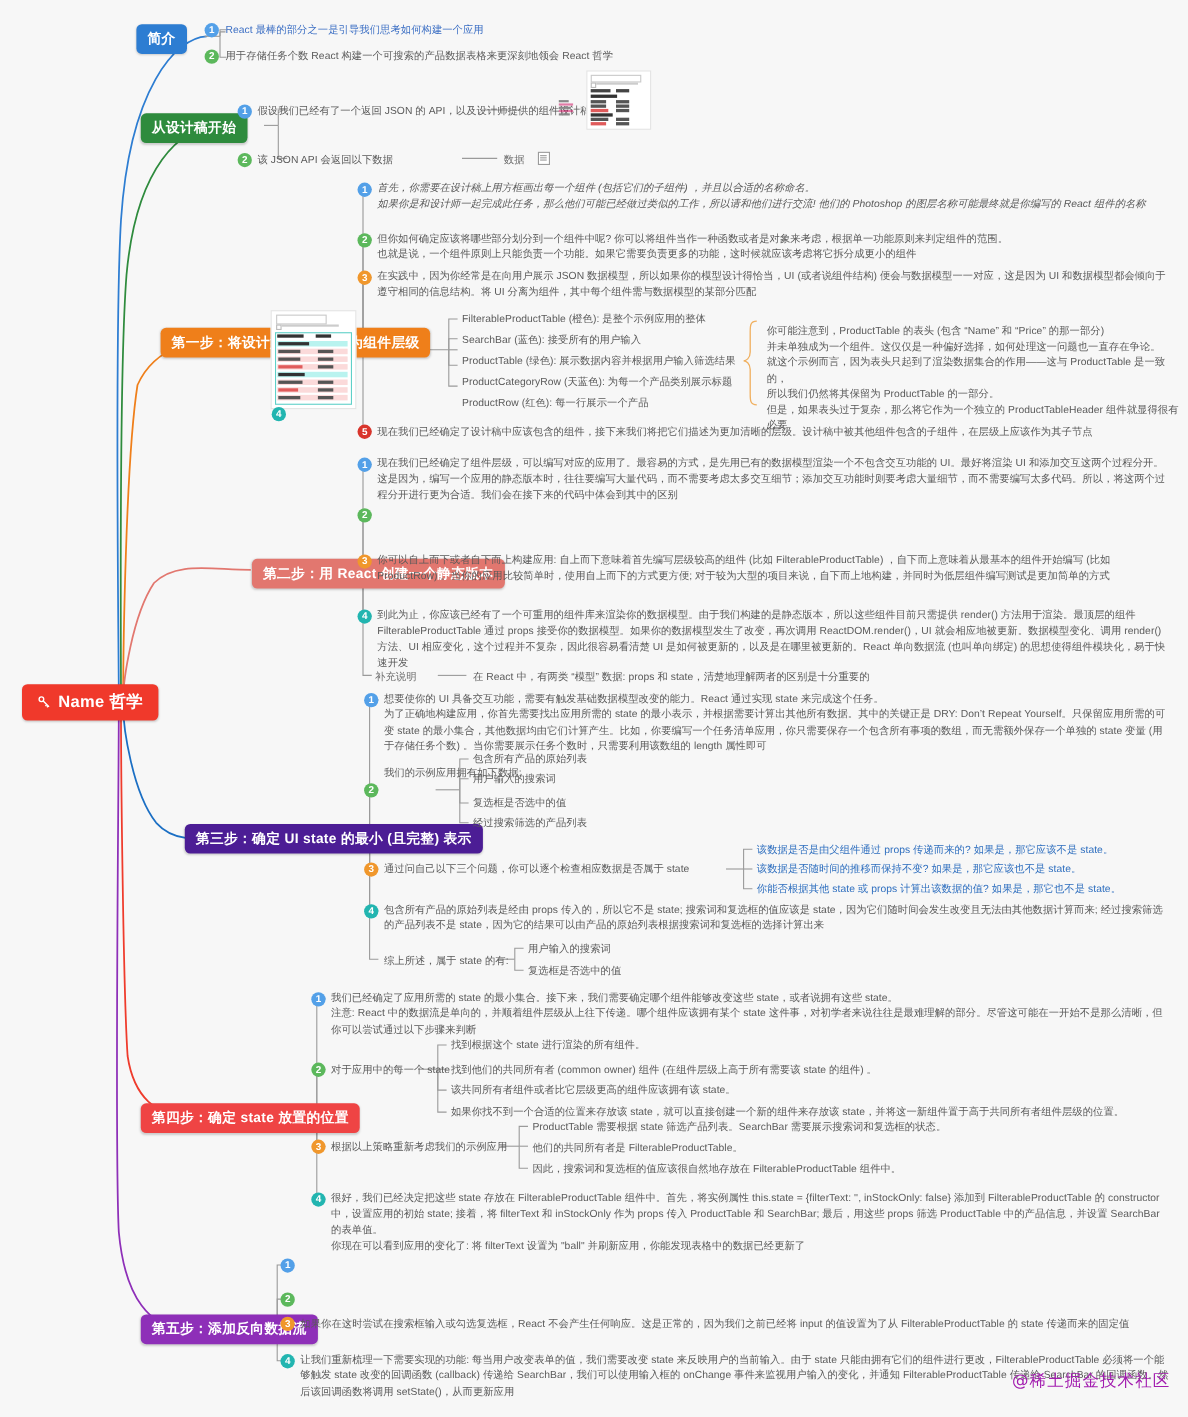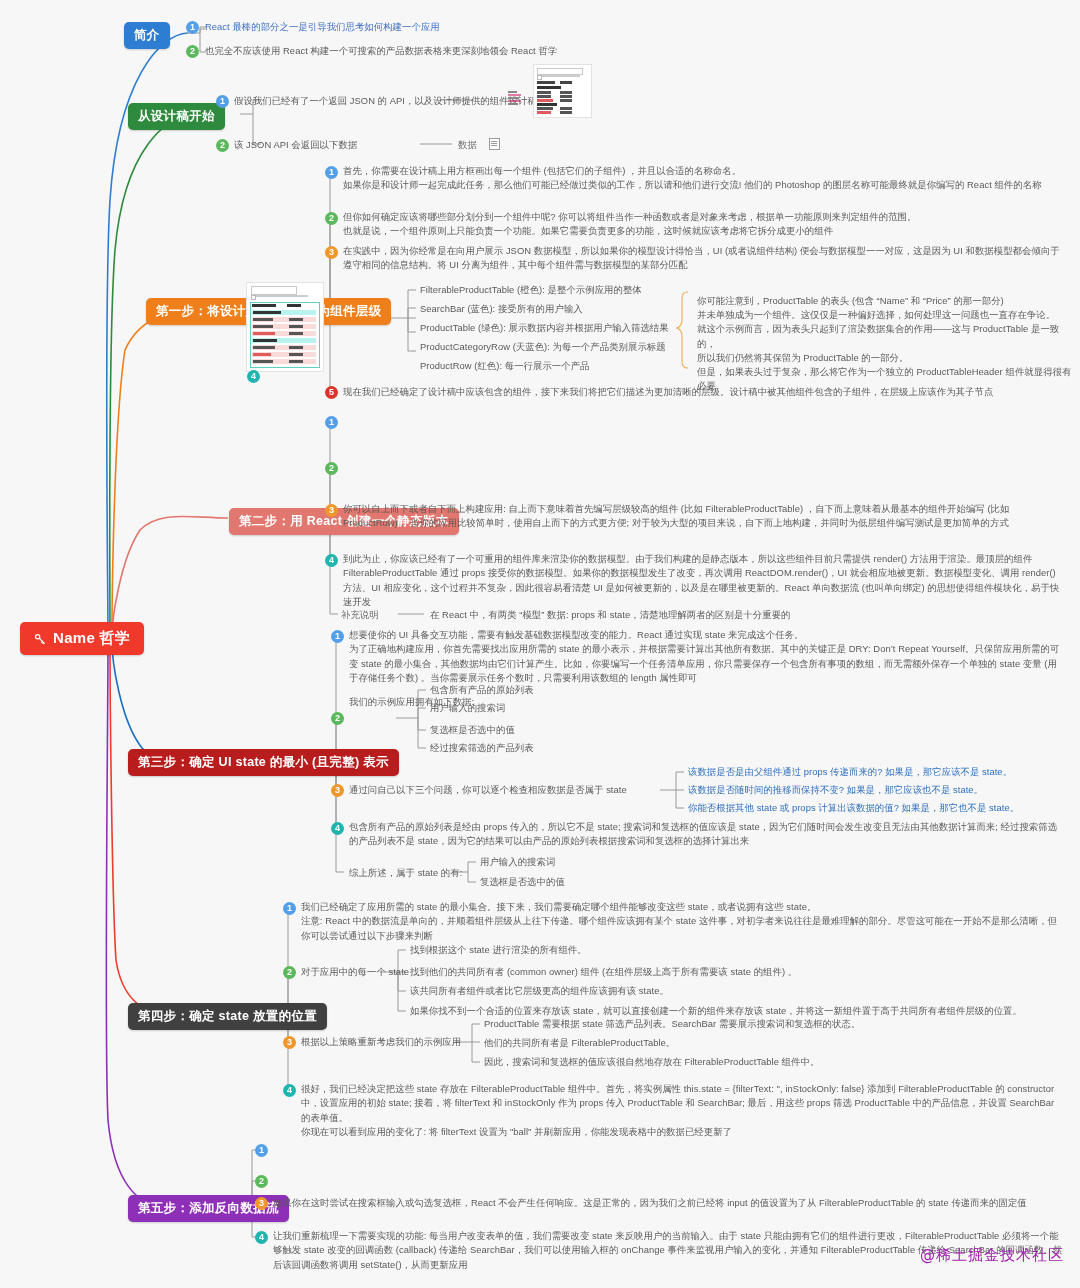--- a/index.html
+++ b/index.html
@@ -15,22 +15,22 @@
   .pill{
     position:absolute;color:#fff;font-weight:bold;border-radius:5px;
     padding:5px 10px;white-space:nowrap;letter-spacing:.3px;
     box-shadow:0 1px 2px rgba(0,0,0,.18);
   }
   .pill.root{font-size:15px;padding:7px 14px;background:#f0392b;display:flex;align-items:center;gap:6px;}
   .pill.b1{background:#2d7dd2;font-size:12.5px;}
   .pill.b2{background:#2e8b3d;font-size:12.5px;}
   .pill.b3{background:#ef7f1a;font-size:12.5px;}
   .pill.b4{background:#e2776f;font-size:12.5px;}
-  .pill.b5{background:#b91c1c;font-size:12.5px;}
-  .pill.b6{background:#404040;font-size:12.5px;}
+  .pill.b5{background:#4c1d95;font-size:12.5px;margin-left:40px;}
+  .pill.b6{background:#ef4444;font-size:12.5px;}
   .pill.b7{background:#8e2fb8;font-size:12.5px;}
   .key-icon{display:inline-block;width:13px;height:13px;}
 
   
   .bullet{
     position:absolute;width:13px;height:13px;border-radius:50%;
     color:#fff;font-size:9px;line-height:13px;text-align:center;
     font-weight:bold;font-family:"Liberation Sans",sans-serif;
   }
   .n1{background:#53a0e8;}
@@ -174,21 +174,21 @@
     </span>
     <span>Name 哲学</span>
   </div>
 
   <div class="pill b1" style="left:124px;top:22px;">
     <span>简介</span>
   </div>
   <div class="bullet n1" style="left:186px;top:21px;">1</div>
   <div class="txt link" style="left:205px;top:20px;width:560px;">React 最棒的部分之一是引导我们思考如何构建一个应用</div>
   <div class="bullet n2" style="left:186px;top:45px;">2</div>
-  <div class="txt" style="left:205px;top:44px;width:620px;">也完全不应该使用 React 构建一个可搜索的产品数据表格来更深刻地领会 React 哲学</div>
+  <div class="txt" style="left:205px;top:44px;width:620px;">用于存储任务个数 React 构建一个可搜索的产品数据表格来更深刻地领会 React 哲学</div>
 
   <div class="pill b2" style="left:128px;top:103px;">
     <span>从设计稿开始</span>
   </div>
   <div class="bullet n1" style="left:216px;top:95px;">1</div>
   <div class="txt" style="left:234px;top:94px;width:330px;">假设我们已经有了一个返回 JSON 的 API，以及设计师提供的组件设计稿</div>
 
   <div class="thumb" style="left:533px;top:64px;width:57px;height:52px;">
     <div style="position:absolute;left:3px;top:3px;width:44px;height:5px;border:1px solid #c9c9c9;background:#fff;"></div>
     <div style="position:absolute;left:3px;top:10px;width:3px;height:3px;border:1px solid #bbb;"></div>
@@ -218,21 +218,21 @@
 
   <div class="bullet n2" style="left:216px;top:139px;">2</div>
   <div class="txt" style="left:234px;top:138px;width:200px;">该 JSON API 会返回以下数据</div>
   <div class="txt lbl" style="left:458px;top:138px;">数据</div>
   <div class="doc-icon" style="left:489px;top:138px;"></div>
 
   <div class="pill b3" style="left:146px;top:298px;">
     <span>第一步：将设计好的 UI 划分为组件层级</span>
   </div>
   <div class="bullet n1" style="left:325px;top:166px;">1</div>
-  <div class="txt" style="left:343px;top:164px;width:720px;white-space:pre-line;">首先，你需要在设计稿上用方框画出每一个组件 (包括它们的子组件) ，并且以合适的名称命名。
+  <div class="txt" style="left:343px;top:164px;width:720px;white-space:pre-line;font-style:italic;">首先，你需要在设计稿上用方框画出每一个组件 (包括它们的子组件) ，并且以合适的名称命名。
 如果你是和设计师一起完成此任务，那么他们可能已经做过类似的工作，所以请和他们进行交流! 他们的 Photoshop 的图层名称可能最终就是你编写的 React 组件的名称</div>
   <div class="bullet n2" style="left:325px;top:212px;">2</div>
   <div class="txt" style="left:343px;top:210px;width:720px;white-space:pre-line;">但你如何确定应该将哪些部分划分到一个组件中呢? 你可以将组件当作一种函数或者是对象来考虑，根据单一功能原则来判定组件的范围。
 也就是说，一个组件原则上只能负责一个功能。如果它需要负责更多的功能，这时候就应该考虑将它拆分成更小的组件</div>
   <div class="bullet n3" style="left:325px;top:246px;">3</div>
   <div class="txt" style="left:343px;top:244px;width:720px;">在实践中，因为你经常是在向用户展示 JSON 数据模型，所以如果你的模型设计得恰当，UI (或者说组件结构) 便会与数据模型一一对应，这是因为 UI 和数据模型都会倾向于遵守相同的信息结构。将 UI 分离为组件，其中每个组件需与数据模型的某部分匹配</div>
 
   <div class="thumb" style="left:246px;top:282px;width:76px;height:88px;">
     <div style="position:absolute;left:4px;top:3px;width:44px;height:7px;border:1px solid #c9c9c9;background:#fff;"></div>
     <div style="position:absolute;left:4px;top:12px;width:3px;height:3px;border:1px solid #bbb;"></div>
@@ -277,20 +277,21 @@
 所以我们仍然将其保留为 ProductTable 的一部分。
 但是，如果表头过于复杂，那么将它作为一个独立的 ProductTableHeader 组件就显得很有必要</div>
 
   <div class="bullet n5" style="left:325px;top:386px;">5</div>
   <div class="txt" style="left:343px;top:385px;width:720px;">现在我们已经确定了设计稿中应该包含的组件，接下来我们将把它们描述为更加清晰的层级。设计稿中被其他组件包含的子组件，在层级上应该作为其子节点</div>
 
   <div class="pill b4" style="left:229px;top:508px;text-align:right;">
     <span>第二步：用 React 创建一个静态版本</span>
   </div>
   <div class="bullet n1" style="left:325px;top:416px;">1</div>
+  <div class="txt" style="left:343px;top:414px;width:722px;">现在我们已经确定了组件层级，可以编写对应的应用了。最容易的方式，是先用已有的数据模型渲染一个不包含交互功能的 UI。最好将渲染 UI 和添加交互这两个过程分开。这是因为，编写一个应用的静态版本时，往往要编写大量代码，而不需要考虑太多交互细节；添加交互功能时则要考虑大量细节，而不需要编写太多代码。所以，将这两个过程分开进行更为合适。我们会在接下来的代码中体会到其中的区别</div>
   <div class="bullet n2" style="left:325px;top:462px;">2</div>
   <div class="bullet n3" style="left:325px;top:504px;">3</div>
   <div class="txt" style="left:343px;top:502px;width:722px;">你可以自上而下或者自下而上构建应用: 自上而下意味着首先编写层级较高的组件 (比如 FilterableProductTable) ，自下而上意味着从最基本的组件开始编写 (比如 ProductRow) 。当你的应用比较简单时，使用自上而下的方式更方便; 对于较为大型的项目来说，自下而上地构建，并同时为低层组件编写测试是更加简单的方式</div>
   <div class="bullet n4" style="left:325px;top:554px;">4</div>
   <div class="txt" style="left:343px;top:552px;width:722px;">到此为止，你应该已经有了一个可重用的组件库来渲染你的数据模型。由于我们构建的是静态版本，所以这些组件目前只需提供 render() 方法用于渲染。最顶层的组件 FilterableProductTable 通过 props 接受你的数据模型。如果你的数据模型发生了改变，再次调用 ReactDOM.render()，UI 就会相应地被更新。数据模型变化、调用 render() 方法、UI 相应变化，这个过程并不复杂，因此很容易看清楚 UI 是如何被更新的，以及是在哪里被更新的。React 单向数据流 (也叫单向绑定) 的思想使得组件模块化，易于快速开发</div>
   <div class="txt lbl" style="left:341px;top:608px;">补充说明</div>
   <div class="txt" style="left:430px;top:608px;width:600px;">在 React 中，有两类 “模型” 数据: props 和 state，清楚地理解两者的区别是十分重要的</div>
 
   <div class="pill b5" style="left:128px;top:749px;">
     <span>第三步：确定 UI state 的最小 (且完整) 表示</span>

